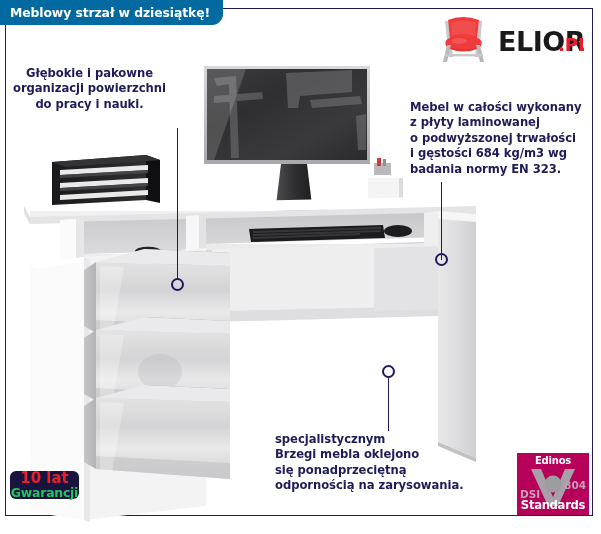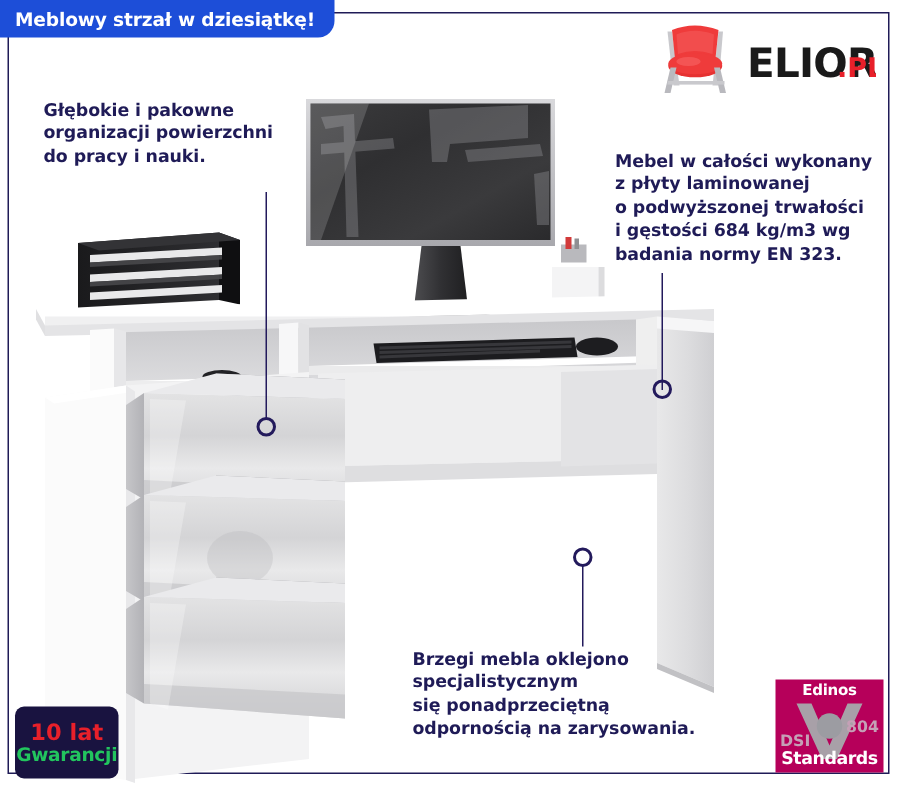--- a/index.html
+++ b/index.html
@@ -31,21 +31,21 @@
     pointer-events: none;
   }
 
   
   .banner {
     position: absolute;
     left: 0px;
     top: 0px;
     height: 25px;
     padding: 0 13px 0 10px;
-    background: #1d4ed8;
+    background: #0369a1;
     border-radius: 0 0 11px 0;
     display: flex;
     align-items: center;
     z-index: 6;
   }
   .banner-text {
     color: #ffffff;
     font-size: 12.4px;
     font-weight: bold;
     letter-spacing: -0.1px;
@@ -67,21 +67,21 @@
   .callout {
     position: absolute;
     color: #1f1b57;
     font-size: 11.6px;
     font-weight: bold;
     line-height: 15.4px;
     letter-spacing: -0.05px;
     z-index: 5;
   }
   .callout div { white-space: nowrap; }
-  #callout-drawers { left: 29px;  top: 66px;  }
+  #callout-drawers { left: 13px;  top: 66px; text-align: center;  }
   #callout-board   { left: 410px; top: 100px; }
   #callout-abs     { left: 275px; top: 432px; }
 
   
   .leader {
     position: absolute;
     background: #231a5c;
     width: 1.4px;
     z-index: 4;
   }
@@ -104,21 +104,21 @@
 
   
   .photo { position: absolute; left: 0; top: 0; width: 601px; height: 534px; z-index: 2; }
 
   
   .warranty {
     position: absolute;
     left: 10px;
     top: 471px;
     width: 69px;
-    height: 48px;
+    height: 28px;
     background: #191340;
     border-radius: 6px;
     display: flex;
     flex-direction: column;
     align-items: center;
     justify-content: center;
     z-index: 6;
   }
   .warranty-years {
     color: #e8202a;
@@ -416,22 +416,22 @@
     <div>Mebel w całości wykonany</div>
     <div>z płyty laminowanej</div>
     <div>o podwyższonej trwałości</div>
     <div>i gęstości 684 kg/m3 wg</div>
     <div>badania normy EN 323.</div>
   </div>
   <div class="leader" id="leader-board"></div>
   <div class="ring" id="ring-board"></div>
 
   <div class="callout" id="callout-abs">
+    <div>specjalistycznym</div>
     <div>Brzegi mebla oklejono</div>
-    <div>specjalistycznym</div>
     <div>się ponadprzeciętną</div>
     <div>odpornością na zarysowania.</div>
   </div>
   <div class="leader" id="leader-abs"></div>
   <div class="ring" id="ring-abs"></div>
 
   <div class="warranty">
     <span class="warranty-years">10 lat</span>
     <span class="warranty-label">Gwarancji</span>
   </div>

